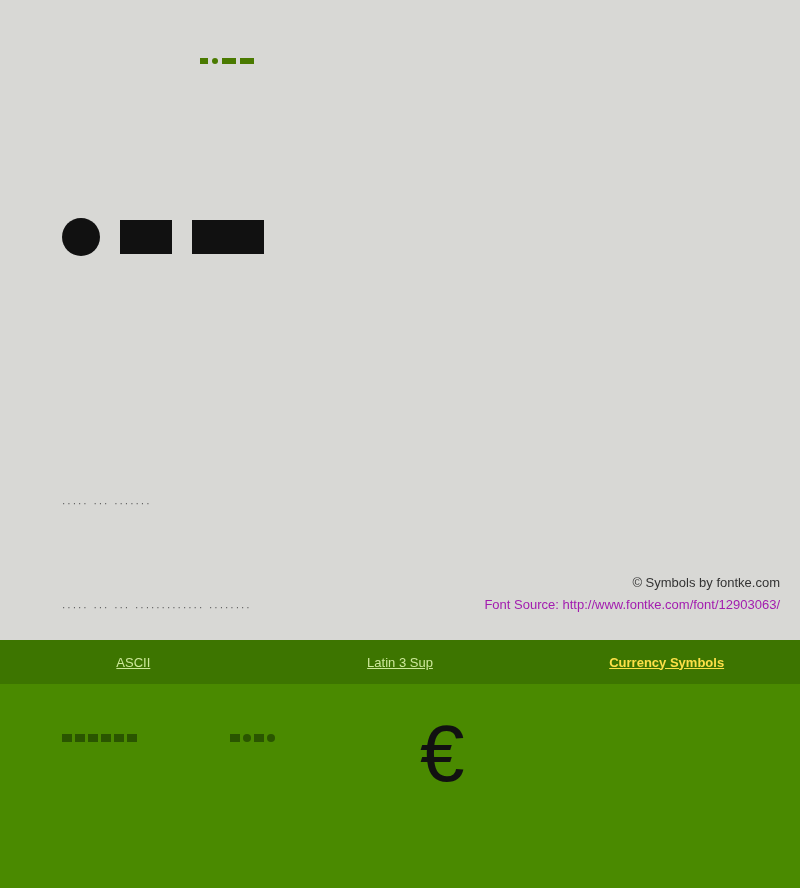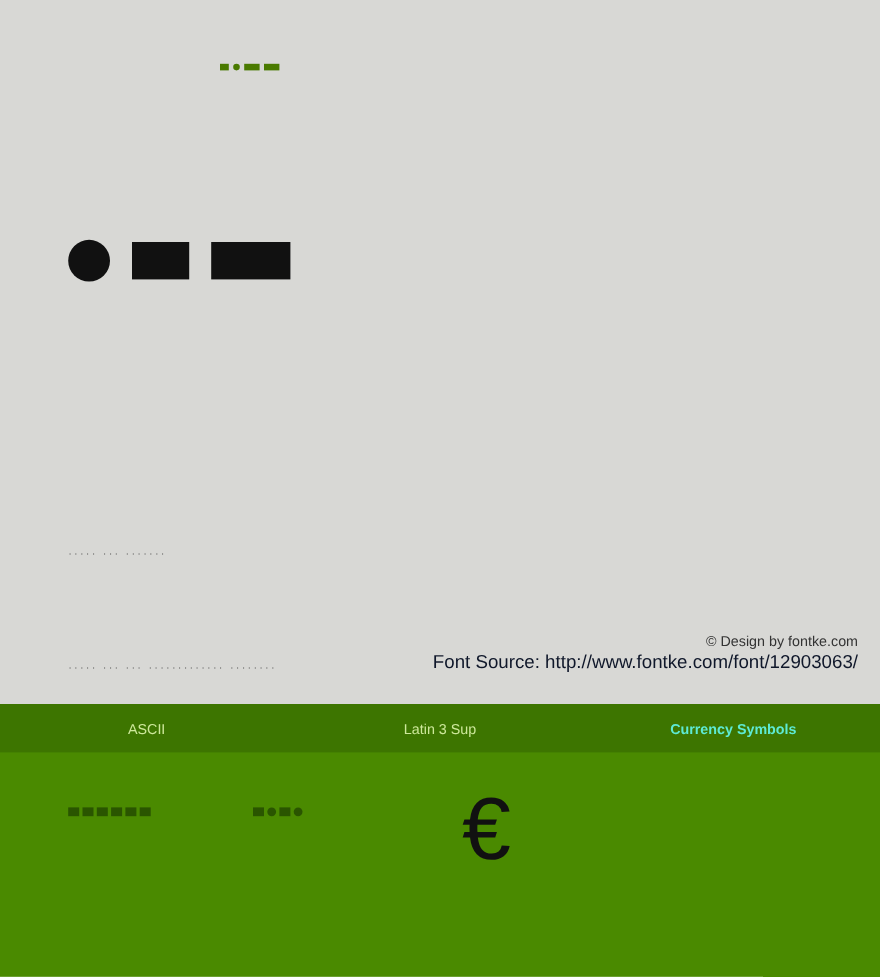--- a/index.html
+++ b/index.html
@@ -27,22 +27,22 @@
       bottom: 50px;
       right: 20px;
       font-size: 13px;
       color: #333;
     }
 
     .font-source {
       position: absolute;
       bottom: 28px;
       right: 20px;
-      font-size: 17px;
-      color: #0f172a;
+      font-size: 13px;
+      color: #a21caf;
     }
 
     
     .dots-pattern-top {
       position: absolute;
       top: 58px;
       left: 200px;
       display: flex;
       gap: 4px;
       align-items: center;
@@ -128,24 +128,25 @@
       align-items: center;
     }
 
     .tab-item {
       flex: 1;
       text-align: center;
       color: #cde89a;
       font-size: 13px;
       padding: 12px 0;
       cursor: pointer;
+      text-decoration: underline;
     }
 
     .tab-item.active {
-      color: #5eead4;
+      color: #fde047;
       font-weight: bold;
     }
 
     
     .green-content {
       position: absolute;
       top: 44px;
       left: 0;
       right: 0;
       bottom: 0;
@@ -211,21 +212,21 @@
   <div class="shapes-row">
     <div class="shape-circle"></div>
     <div class="shape-rect-sm"></div>
     <div class="shape-rect-lg"></div>
   </div>
 
   <div class="small-text-1">·····  ···  ·······</div>
 
   <div class="small-text-2">·····  ···  ···  ·············  ········</div>
 
-  <div class="design-credit">© Design by fontke.com</div>
+  <div class="design-credit">© Symbols by fontke.com</div>
 
   <div class="font-source">
     <span>Font Source:</span>
     <span style="cursor:pointer;">http://www.fontke.com/font/12903063/</span>
   </div>
 
 </div>
 
 <div class="bottom-section">
 

